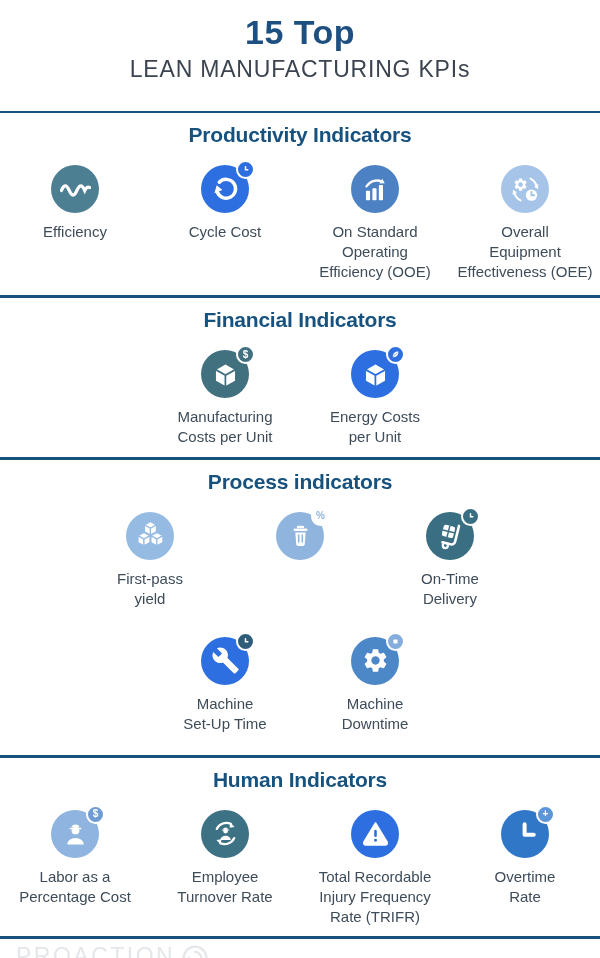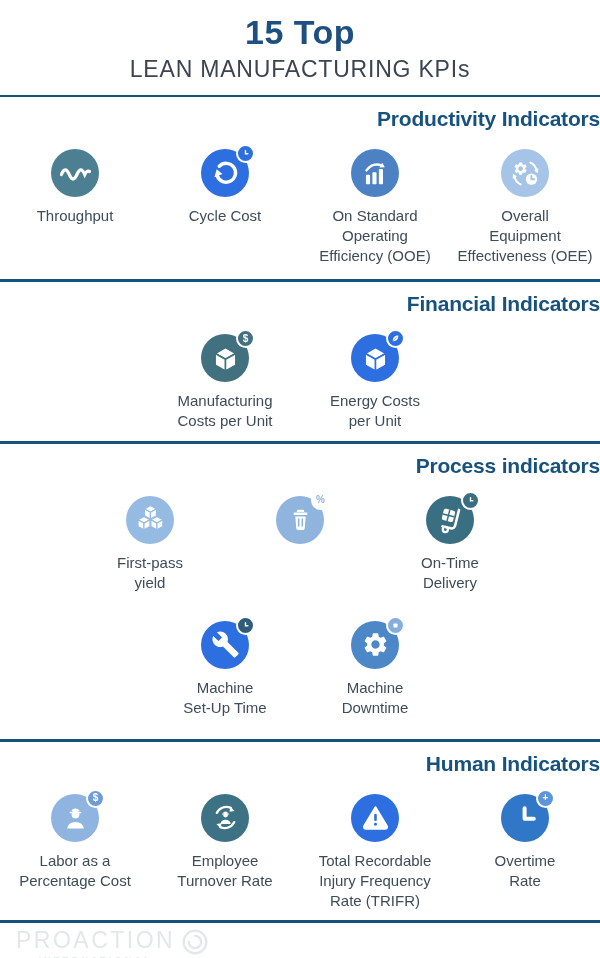--- a/index.html
+++ b/index.html
@@ -1,26 +1,26 @@
 <!DOCTYPE html>
 <html style="--heading: #17527F; --title_accent: #1D4F80; --subtitle: #3C4450; --divider: #17527F; --text: #3E4C59; --footer: #E4E7EA;"><head>
 <meta charset="utf-8">
 <style>
   html,body{margin:0;padding:0;background:#fff;}
   body{font-family:"Liberation Sans",sans-serif;-webkit-font-smoothing:antialiased;}
   .page{width:600px;height:958px;margin:0 auto;background:#fff;overflow:hidden;box-sizing:border-box;}
 
-  header{padding-top:13px;padding-bottom:12px;border-bottom:2px solid var(--divider,#17527F);}
+  header{padding-top:13px;padding-bottom:28px;border-bottom:2px solid var(--divider,#17527F);}
   .main-title{margin:0;text-align:center;font-size:34px;line-height:1.15;font-weight:700;
     letter-spacing:.5px;color:var(--title_accent,#1D4F80);}
   .subtitle{margin-top:4px;text-align:center;font-size:23px;letter-spacing:.8px;
     color:var(--subtitle,#3C4450);}
 
   .kpi-section{border-bottom:3px solid var(--divider,#17527F);}
-  .section-heading{margin:10px 0 18px;text-align:right;font-size:21px;font-weight:700;
+  .section-heading{margin:10px 0 18px;text-align:center;font-size:21px;font-weight:700;
     color:var(--heading,#17527F);letter-spacing:-.2px;}
   .row{display:flex;justify-content:center;}
   .row-gap{margin-top:28px;}
   .kpi{width:150px;display:flex;flex-direction:column;align-items:center;}
   .icon-circle{width:48px;height:48px;border-radius:50%;position:relative;
     display:flex;align-items:center;justify-content:center;flex-shrink:0;}
   .icon-circle svg.gl{width:31px;height:31px;display:block;}
   .badge{position:absolute;top:-5px;right:-6px;width:15px;height:15px;border-radius:50%;
     border:2px solid #fff;display:flex;align-items:center;justify-content:center;
     color:#fff;font-size:10px;font-weight:700;line-height:1;}
@@ -51,21 +51,21 @@
   <div id="sections">
       <section class="kpi-section sec-productivity">
         <h2 class="section-heading">Productivity Indicators</h2>
         <div class="row">
           <div class="kpi">
             <div class="icon-circle" style="background: rgb(77, 127, 147);">
               <svg class="gl" viewBox="0 0 32 32">
                 <path d="M1.5 17 q4 -9.5 8 0 t8 0 t8 0 q2 -4.5 5 -3" fill="none" stroke="#fff" stroke-width="3.4" stroke-linecap="round"></path>
               </svg>
             </div>
-            <div class="kpi-label">Throughput</div>
+            <div class="kpi-label">Efficiency</div>
           </div>
           <div class="kpi">
             <div class="icon-circle" style="background: rgb(45, 111, 224);">
               <svg class="gl" viewBox="0 0 24 24">
                 <path d="M7.2 6.4 A7.3 7.3 0 1 1 5.6 13.9" fill="none" stroke="#fff" stroke-width="2.7" stroke-linecap="round"></path>
                 <path d="M9.6 12.4 L3.4 14.9 L5.2 8.7 Z" fill="#fff"></path>
               </svg>
               <div class="badge" style="background: rgb(45, 111, 224);">
                 <svg viewBox="0 0 24 24">
                   <path d="M12 6 V12.5 H17" fill="none" stroke="#fff" stroke-width="3.2" stroke-linecap="round"></path>

